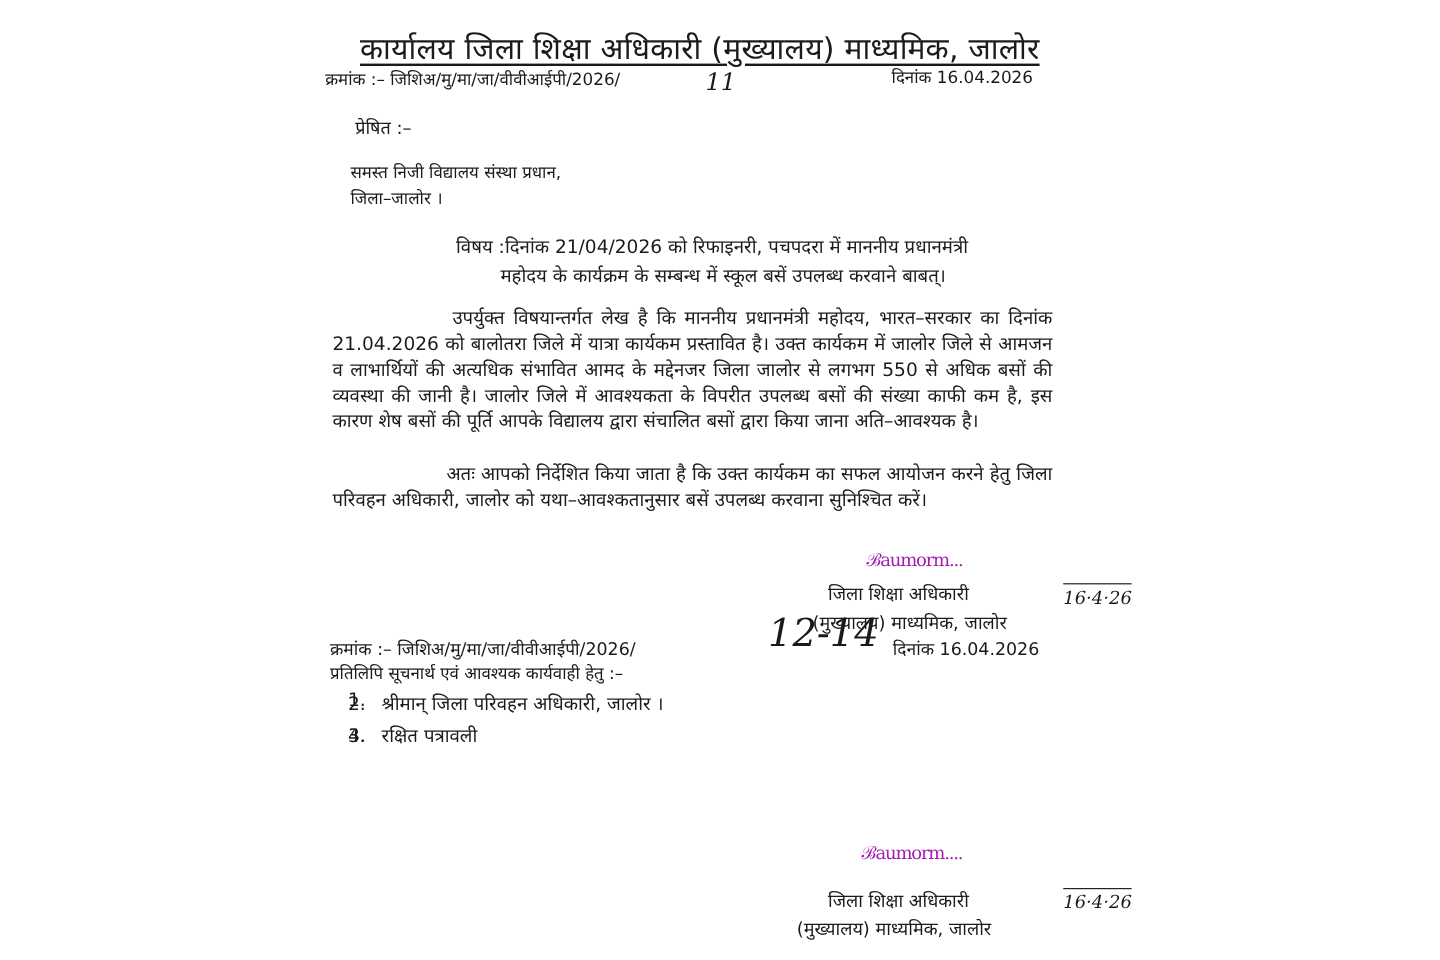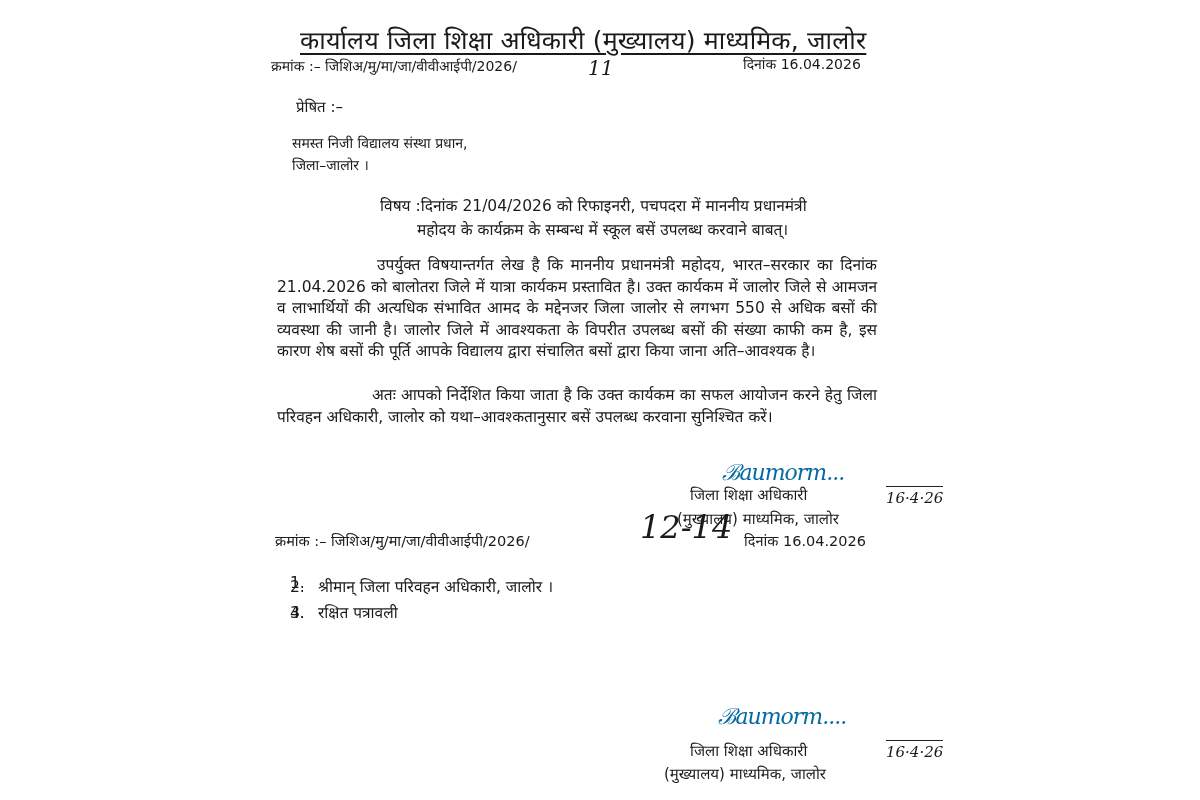--- a/index.html
+++ b/index.html
@@ -26,22 +26,22 @@
   }
   .para .indent { display: inline-block; width: 100px; }
   .para2 .indent { width: 95px; }
   .subject {
     position: absolute; left: 380px; width: 496px; font-size: 15.5px;
     line-height: 24px; text-align: justify; white-space: normal;
   }
   .subject .cont { display: block; padding-left: 37px; text-align: left; }
   .sig-block { font-size: 15px; line-height: 22px; text-align: right; }
   .signature {
-    font-family: "DejaVu Serif", serif; font-style: italic; font-size: 22px;
-    color: #0369a1; letter-spacing: -1px;
+    font-family: "DejaVu Serif", serif; font-size: 15px;
+    color: #a21caf; letter-spacing: -1px;
   }
   .hand-date {
     font-family: "DejaVu Serif", serif; font-style: italic; font-size: 15px;
     border-top: 1.5px solid #222; padding-top: 2px; margin-left: 40px;
   }
   .list { position: absolute; left: 290px; width: 600px; font-size: 15.5px; line-height: 22px; }
   .list-item { position: relative; padding-left: 28px; text-align: justify; }
   .list-item .num { position: absolute; left: 0; top: 0; }
 </style>
 </head>
@@ -70,20 +70,21 @@
   <div class="para para2" style="top:385px;"><span class="indent"></span><span>अतः आपको निर्देशित किया जाता है कि उक्त कार्यकम का सफल आयोजन करने हेतु जिला परिवहन अधिकारी, जालोर को यथा–आवश्कतानुसार बसें उपलब्ध करवाना सुनिश्चित करें।</span></div>
 
   <div class="abs signature" style="left:722px; top:456px;">ℬaumorm...</div>
   <div class="abs sig-block" style="left:690px; top:484px;">जिला शिक्षा अधिकारी</div>
   <div class="abs hand-date" style="left:846px; top:486px;">16·4·26</div>
   <div class="abs sig-block" style="left:677px; top:508px;">(मुख्यालय) माध्यमिक, जालोर</div>
 
   <div class="abs ref" style="left:275px; top:530px; font-size:14.5px;">क्रमांक :– जिशिअ/मु/मा/जा/वीवीआईपी/2026/</div>
   <div class="abs handnum" style="left:640px; top:508px; font-size:32px;">12-14</div>
   <div class="abs date" style="left:744px; top:530px; font-size:14.5px;">दिनांक 16.04.2026</div>
+  <div class="abs body-text" style="left:275px; top:551px;">प्रतिलिपि सूचनार्थ एवं आवश्यक कार्यवाही हेतु :–</div>
 
   <div class="list" style="top:572px;">
     <div class="list-item" style="margin-bottom:4px;">
       <span class="num">1.</span>
     </div>
     <div class="list-item" style="margin-bottom:4px;">
       <span class="num">2.</span>
       <span>श्रीमान् जिला परिवहन अधिकारी, जालोर ।</span>
     </div>
     <div class="list-item" style="margin-bottom:2px; width:570px;">

